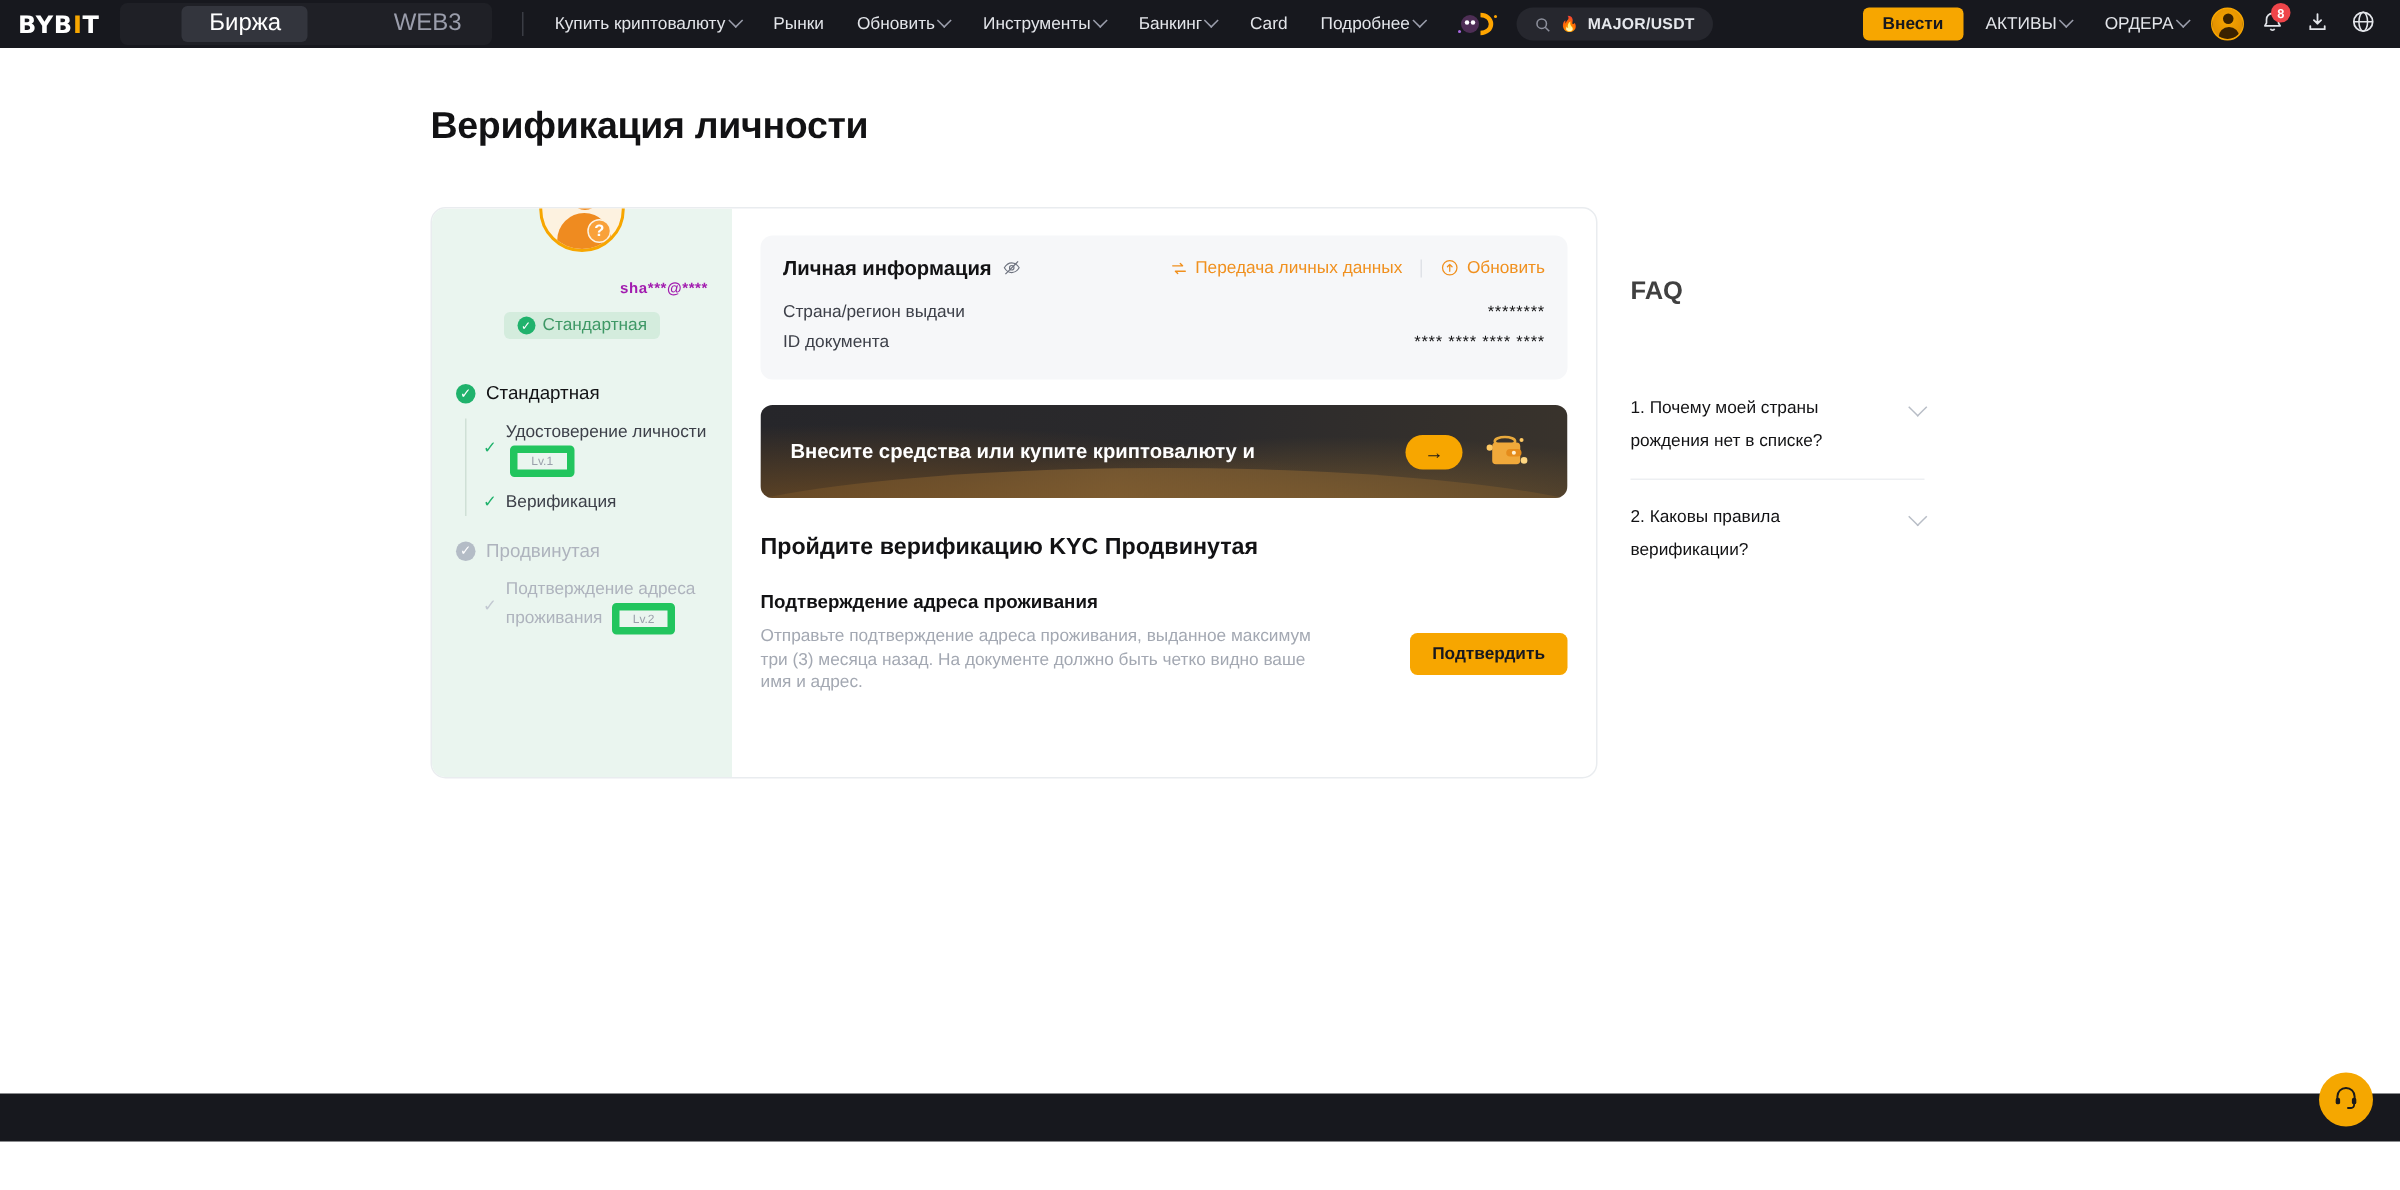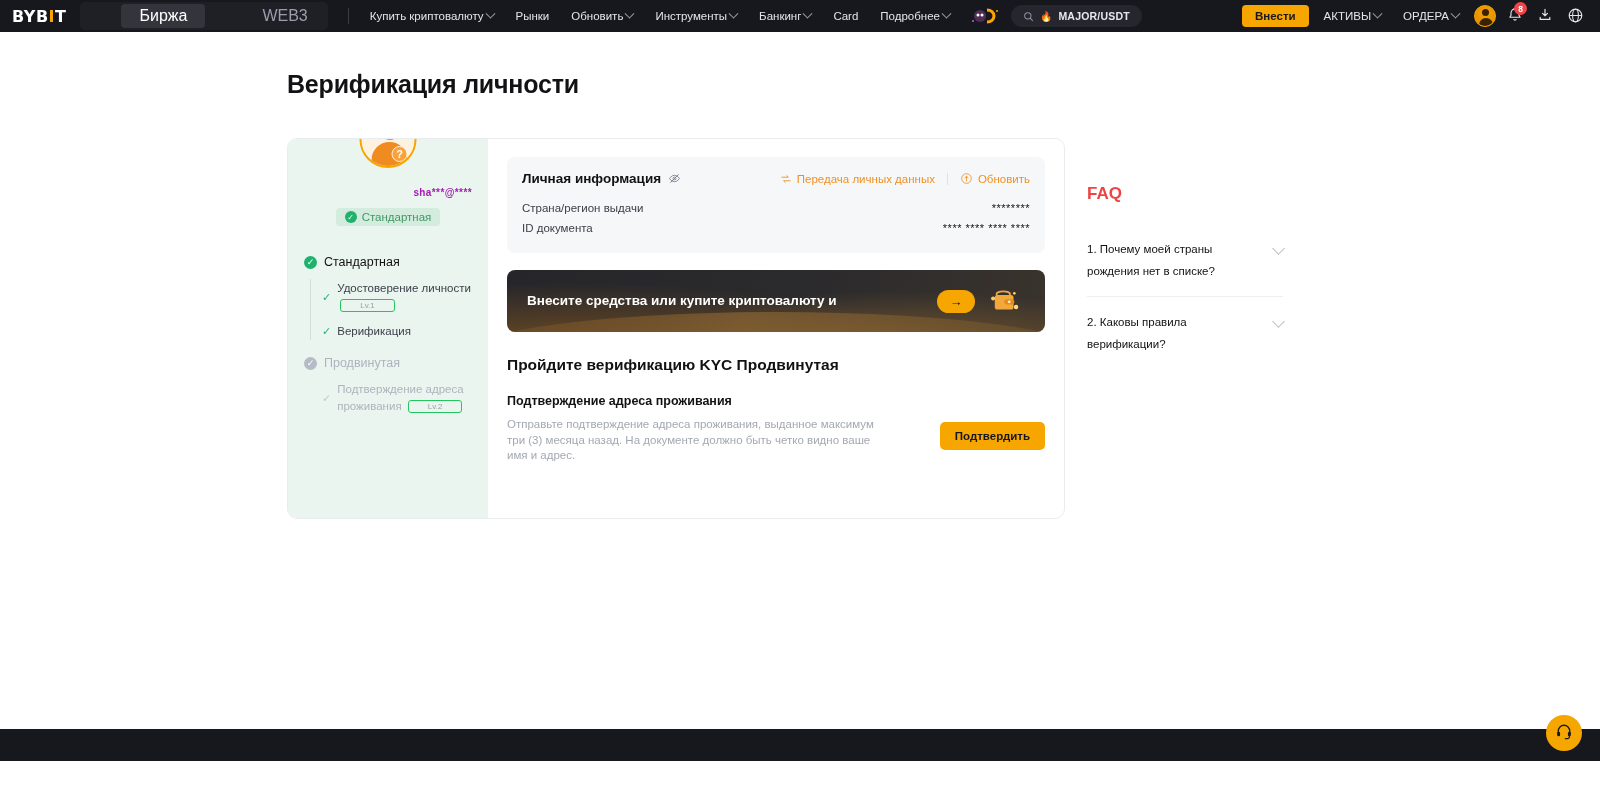--- a/index.html
+++ b/index.html
@@ -263,25 +263,25 @@
     margin-bottom: 9px;
   }
   .sub-item.dim { color: #aeb3bd; }
   .chk {
     color: #20b26c; font-size: 11px; flex-shrink: 0;
     align-self: center;
   }
   .sub-item.dim .chk { color: #c2c8d1; }
   .lv-tag {
     display: inline-block;
-    border: 1px solid #22c55e;
+    border: 5px solid #22c55e;
     border-radius: 3px;
     color: #9aa0ab;
     font-size: 8px;
-    padding: 0 19px;
+    padding: 0 9px;
     line-height: 11px;
     vertical-align: middle;
     margin-left: 3px;
   }
 
   
   .main {
     flex: 1;
     padding: 18px 19px 24px;
   }
@@ -414,22 +414,22 @@
 
   
   .faq {
     margin-left: 22px;
     width: 196px;
     padding-top: 46px;
   }
   .faq-title {
     font-size: 17px;
     font-weight: bold;
-    color: #ef4444;
-    margin-bottom: 20px;
+    color: #404040;
+    margin-bottom: 43px;
   }
   .faq-item {
     display: flex;
     align-items: flex-start;
     padding: 14px 0;
     border-bottom: 1px solid #edeff2;
     cursor: pointer;
   }
   .faq-item:last-child { border-bottom: none; }
   .faq-q {

